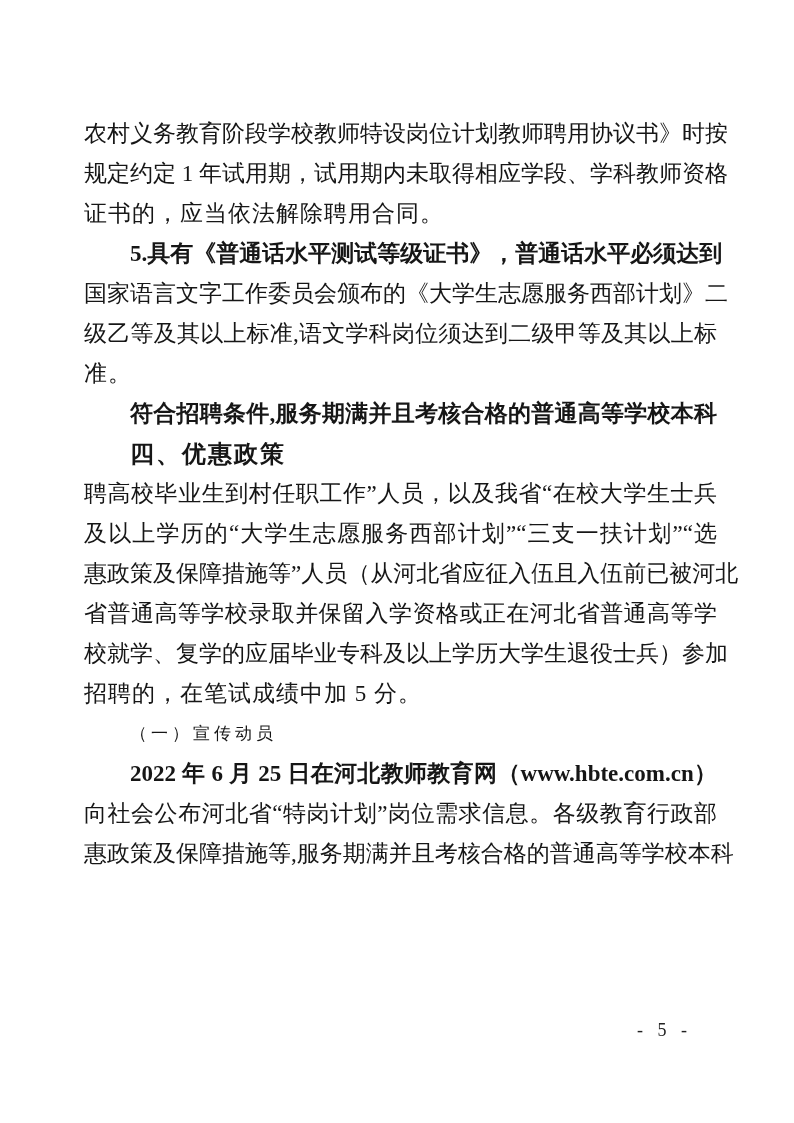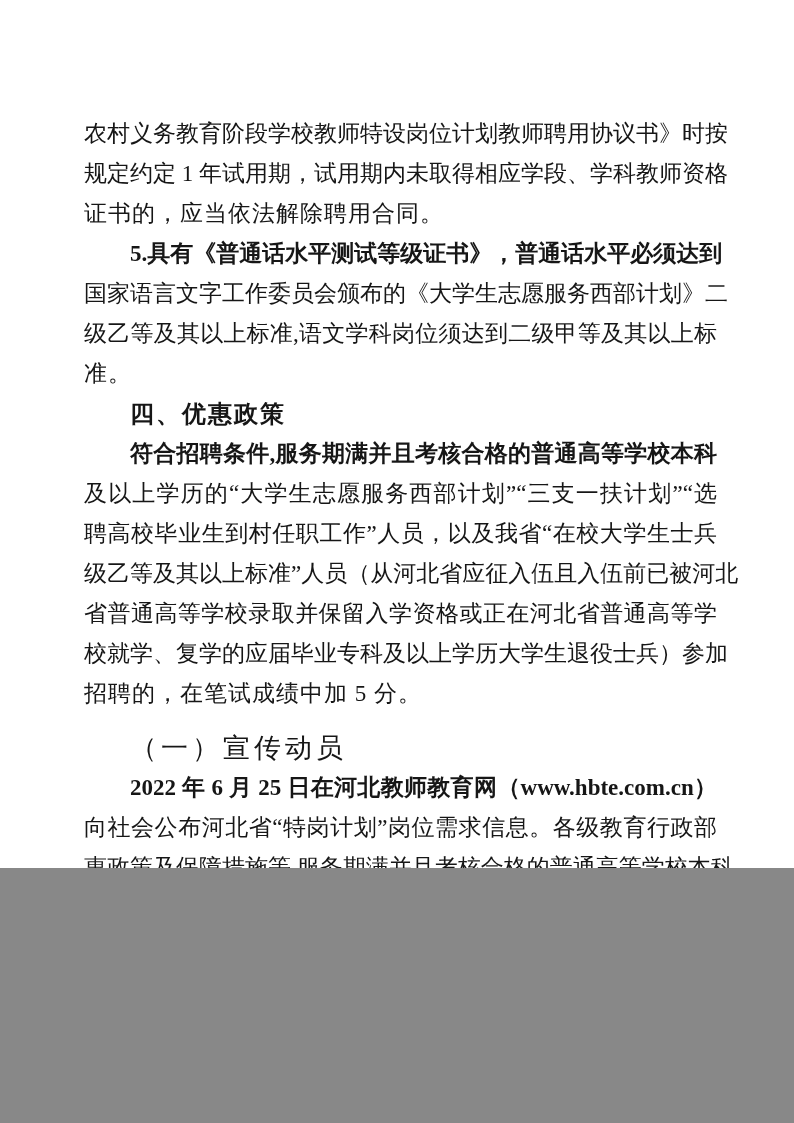--- a/index.html
+++ b/index.html
@@ -3,21 +3,21 @@
 <meta charset="utf-8">
 <style>
   html, body {
     margin: 0;
     padding: 0;
     background: #888;
   }
   .page {
     position: relative;
     width: 794px;
-    height: 868px;
+    height: 1123px;
     margin: 0 auto;
     background: #ffffff;
     overflow: hidden;
     font-family: "Liberation Serif", "DejaVu Serif", serif;
     color: #141414;
   }
   .content {
     position: absolute;
     left: 84px;
     top: 114px;
@@ -41,22 +41,21 @@
   .heading-indent {
     padding-left: 46px;
     font-weight: bold;
     font-family: "Liberation Sans", "DejaVu Sans", sans-serif;
     font-size: 24px;
     letter-spacing: 2px;
   }
   .kaiti-indent {
     padding-left: 46px;
     letter-spacing: 4px;
-    font-size: 27px;
-    margin-top: 14px;
+    font-size: 17px;
   }
   .page-number {
     position: absolute;
     top: 1016px;
     right: 102px;
     height: 28px;
     line-height: 28px;
     font-size: 18px;
     letter-spacing: 5px;
     color: #222;
@@ -68,25 +67,25 @@
 
 <div class="page">
   <div class="content">
       <div class="line body justify">农村义务教育阶段学校教师特设岗位计划教师聘用协议书》时按</div>
       <div class="line body justify">规定约定 1 年试用期，试用期内未取得相应学段、学科教师资格</div>
       <div class="line body">证书的，应当依法解除聘用合同。</div>
       <div class="line body-indent justify">5.具有《普通话水平测试等级证书》，普通话水平必须达到</div>
       <div class="line body justify">国家语言文字工作委员会颁布的《大学生志愿服务西部计划》二</div>
       <div class="line body justify">级乙等及其以上标准,语文学科岗位须达到二级甲等及其以上标</div>
       <div class="line body">准。</div>
+      <div class="line body-indent justify">符合招聘条件,服务期满并且考核合格的普通高等学校本科</div>
       <div class="line heading-indent">四、优惠政策</div>
-      <div class="line body-indent justify">符合招聘条件,服务期满并且考核合格的普通高等学校本科</div>
+      <div class="line body justify">聘高校毕业生到村任职工作”人员，以及我省“在校大学生士兵</div>
       <div class="line body justify">及以上学历的“大学生志愿服务西部计划”“三支一扶计划”“选</div>
-      <div class="line body justify">聘高校毕业生到村任职工作”人员，以及我省“在校大学生士兵</div>
-      <div class="line body justify">级乙等及其以上标准”人员（从河北省应征入伍且入伍前已被河北</div>
+      <div class="line body justify">惠政策及保障措施等”人员（从河北省应征入伍且入伍前已被河北</div>
       <div class="line body justify">省普通高等学校录取并保留入学资格或正在河北省普通高等学</div>
       <div class="line body justify">校就学、复学的应届毕业专科及以上学历大学生退役士兵）参加</div>
       <div class="line body">招聘的，在笔试成绩中加 5 分。</div>
       <div class="line kaiti-indent">（一）宣传动员</div>
       <div class="line body-indent justify">2022 年 6 月 25 日在河北教师教育网（www.hbte.com.cn）</div>
       <div class="line body justify">向社会公布河北省“特岗计划”岗位需求信息。各级教育行政部</div>
       <div class="line body justify">惠政策及保障措施等,服务期满并且考核合格的普通高等学校本科</div>
     </div>
   <div class="page-number">- 5 -</div>
 </div>

